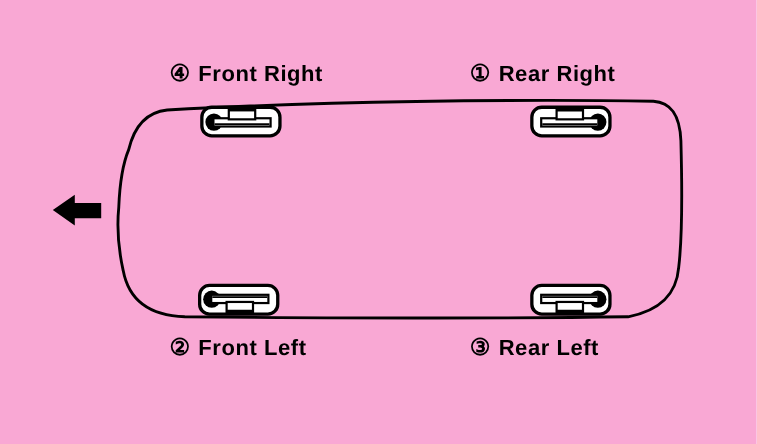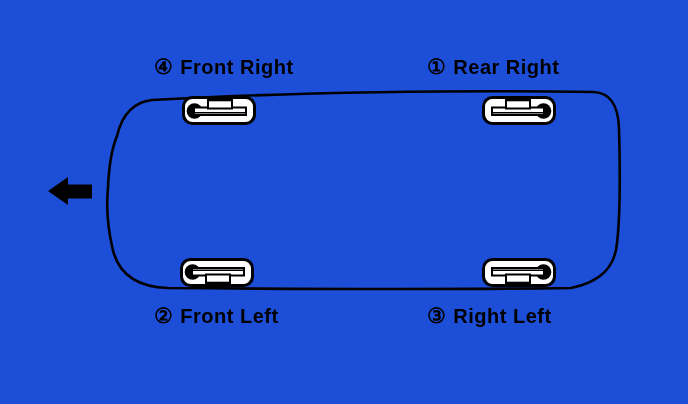--- a/index.html
+++ b/index.html
@@ -4,21 +4,21 @@
 <style>
   html, body {
     margin: 0;
     padding: 0;
     background: #ffffff;
   }
   .canvas {
     position: relative;
     width: 688px;
     height: 404px;
-    background: #1d4ed8;
+    background: #f9a8d4;
     font-family: "Liberation Sans", sans-serif;
     overflow: hidden;
   }
   .diagram-svg {
     position: absolute;
     left: 0;
     top: 0;
   }
   .pos-label {
     position: absolute;
@@ -78,16 +78,16 @@
 
   <div class="pos-label" style="left:154px; top:304px;">
     <span class="seq-num">②</span><span>Front Left</span>
   </div>
 
   <div class="pos-label" style="left:427px; top:55px;">
     <span class="seq-num">①</span><span>Rear Right</span>
   </div>
 
   <div class="pos-label" style="left:427px; top:304px;">
-    <span class="seq-num">③</span><span>Right Left</span>
+    <span class="seq-num">③</span><span>Rear Left</span>
   </div>
 
 </div>
 
 </body></html>

